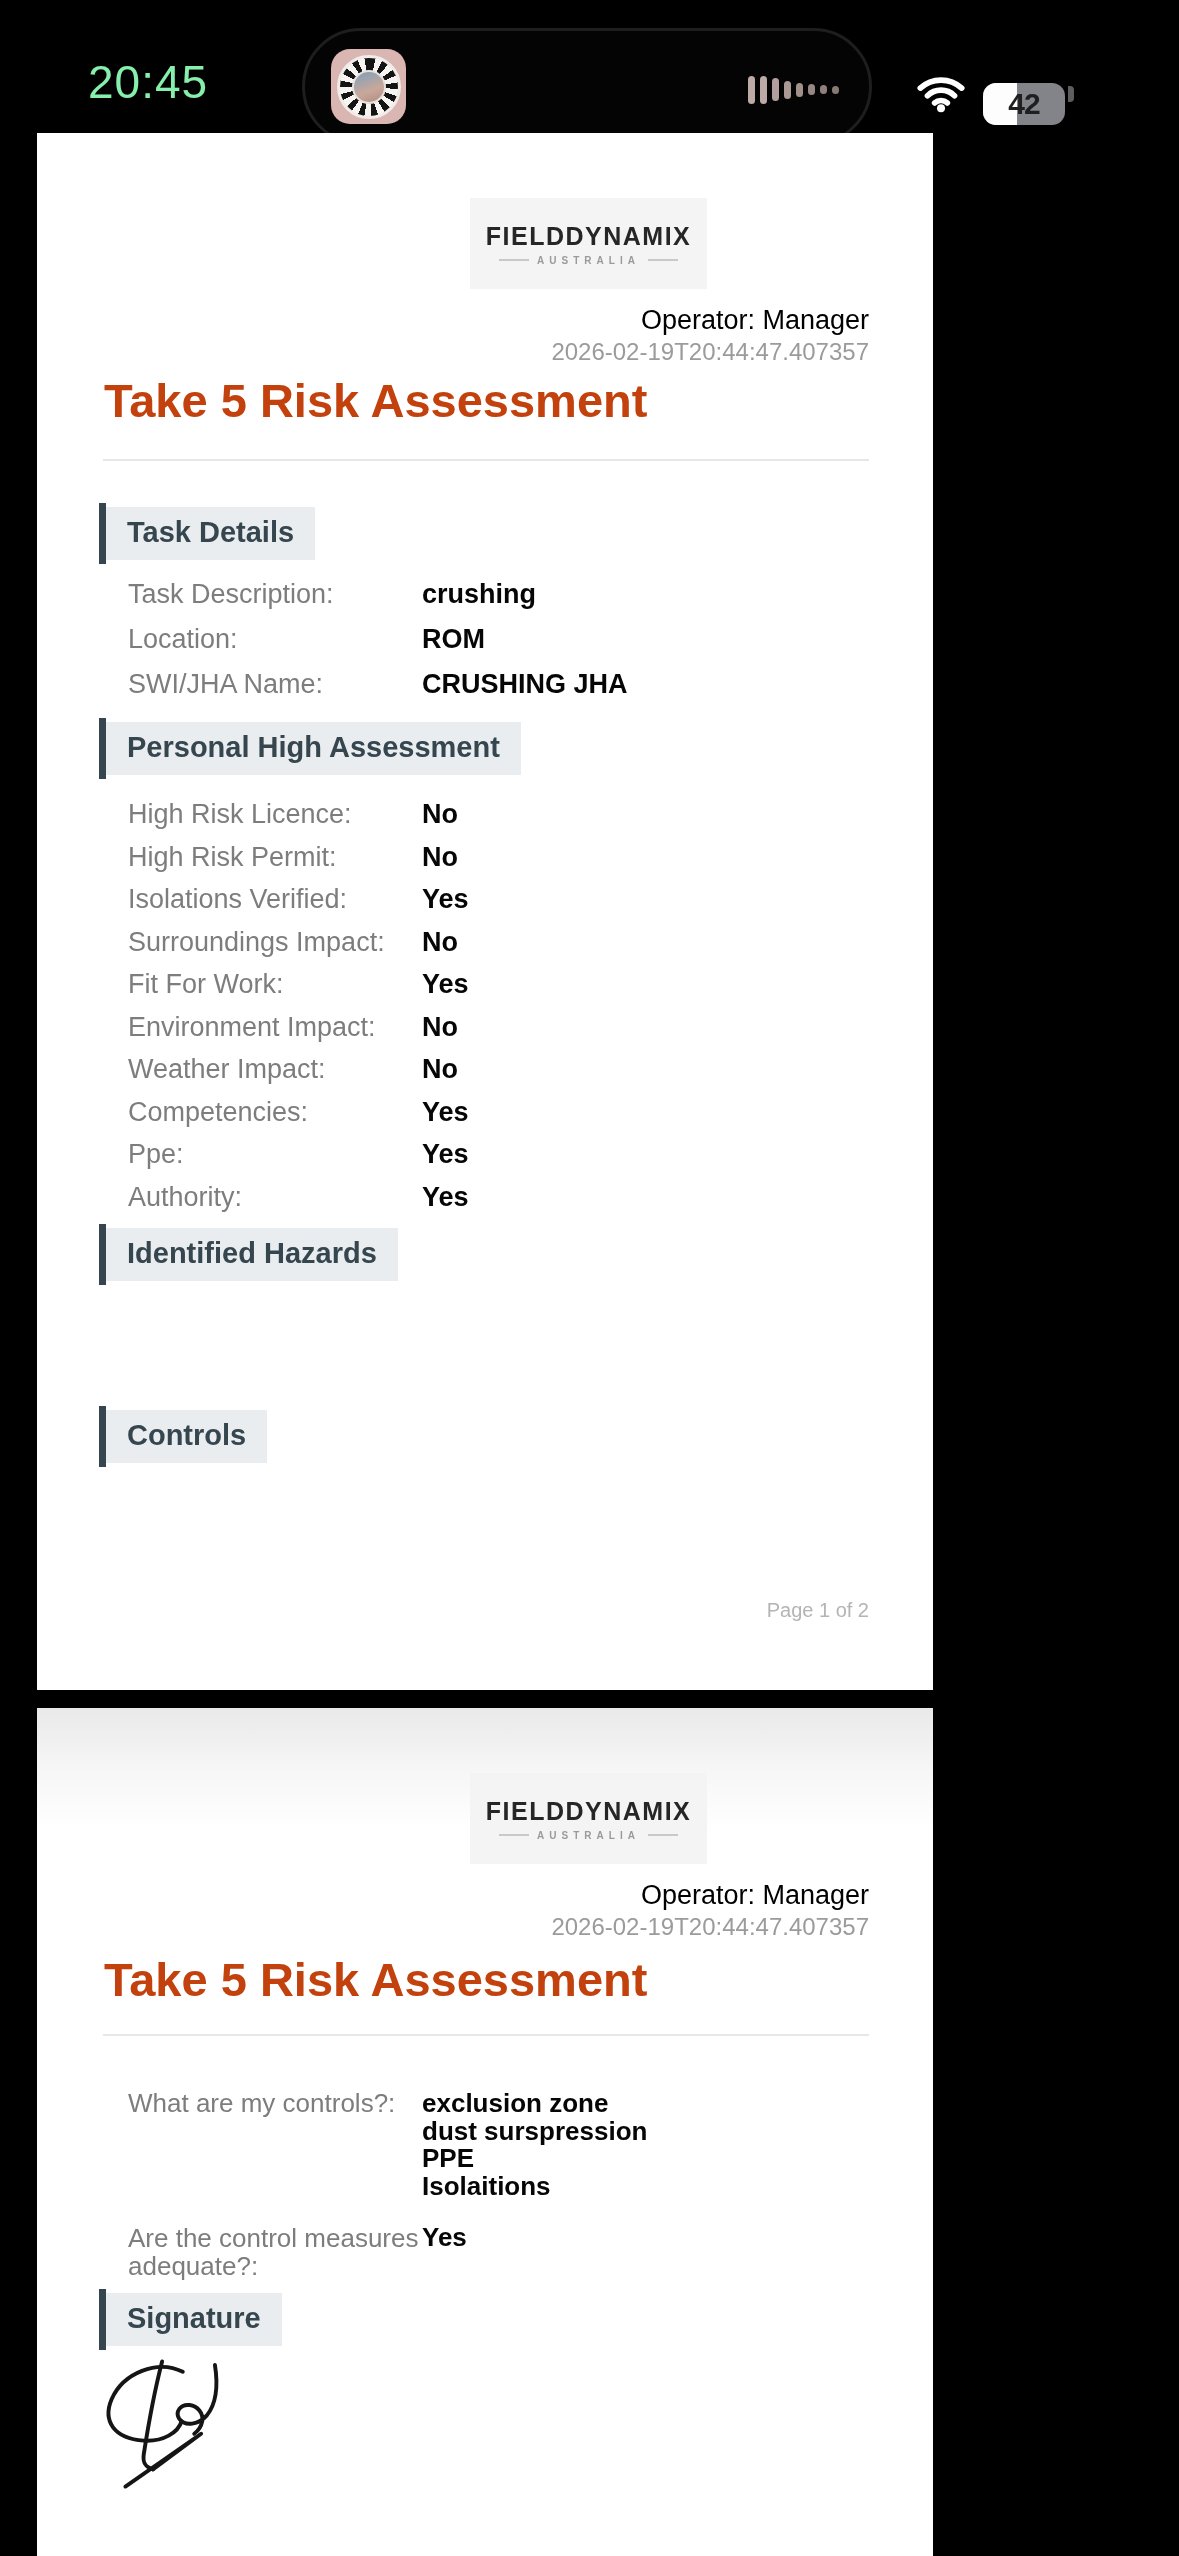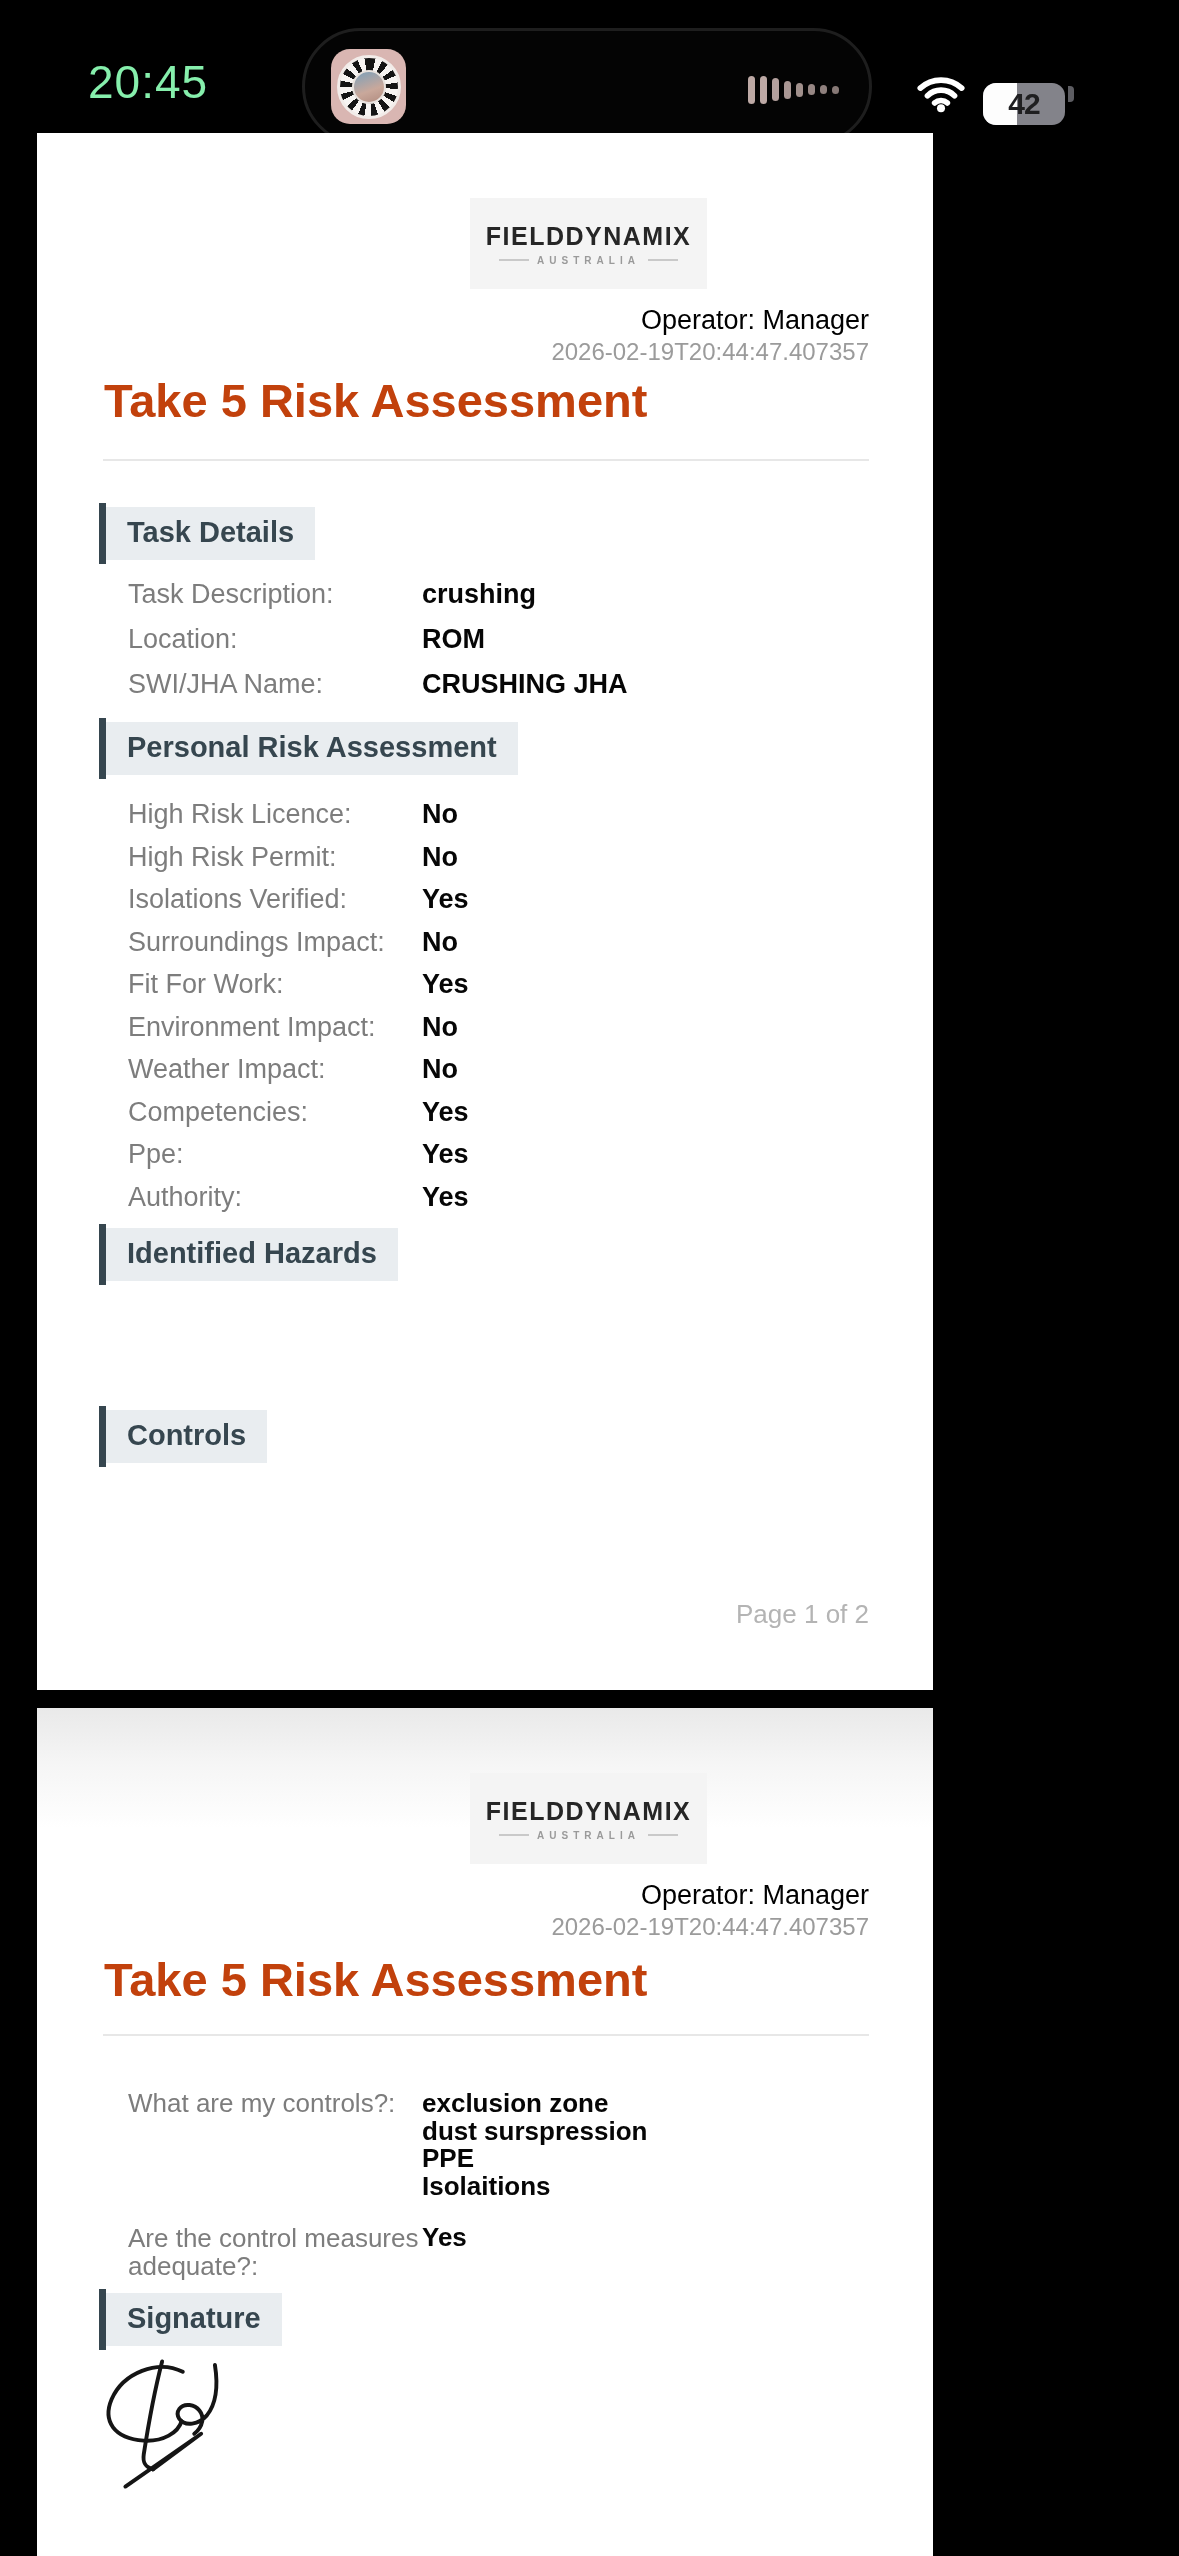--- a/index.html
+++ b/index.html
@@ -45,21 +45,21 @@
   .sec .bar{width:7px;background:#36464f;align-self:stretch;margin:-4px 0;}
   .sec .box{background:#e9edf0;padding:9px 21px 11px 21px;font-size:29px;font-weight:700;color:#36464f;}
   .rows{position:absolute;left:91px;display:flex;flex-direction:column;}
   .row{display:flex;align-items:flex-start;}
   .lbl{width:294px;flex:0 0 294px;font-size:27px;color:#7d7d7d;line-height:30px;}
   .val{font-size:27px;font-weight:700;color:#060606;line-height:30px;}
   .vlines .val{font-size:26px;line-height:27.5px;}
   .vlines .lbl{font-size:26px;line-height:27.5px;}
   .hazards{position:absolute;left:71px;display:flex;flex-direction:column;}
   .hazard{font-size:26px;color:#161616;line-height:27.5px;}
-  .footer{position:absolute;right:64px;font-size:26px;color:#b4b4b4;text-align:center;}
+  .footer{position:absolute;right:64px;font-size:20px;color:#b4b4b4;text-align:center;}
   .sigwrap{position:absolute;left:62px;top:650px;}
 </style>
 </head>
 <body>
 
 <div class="screen">
 
   <div class="status-time">20:45</div>
 
   <div class="island">
@@ -124,21 +124,21 @@
         <span class="val">ROM</span>
       </div>
       <div class="row">
         <span class="lbl">SWI/JHA Name:</span>
         <span class="val">CRUSHING JHA</span>
       </div>
     </div>
 
     <div class="sec" style="top:589px">
       <div class="bar"></div>
-      <div class="box">Personal Risk Assessment</div>
+      <div class="box">Personal High Assessment</div>
     </div>
     <div class="rows" style="top:666px;gap:12.5px">
       <div class="row">
         <span class="lbl">High Risk Licence:</span>
         <span class="val">No</span>
       </div>
       <div class="row">
         <span class="lbl">High Risk Permit:</span>
         <span class="val">No</span>
       </div>

